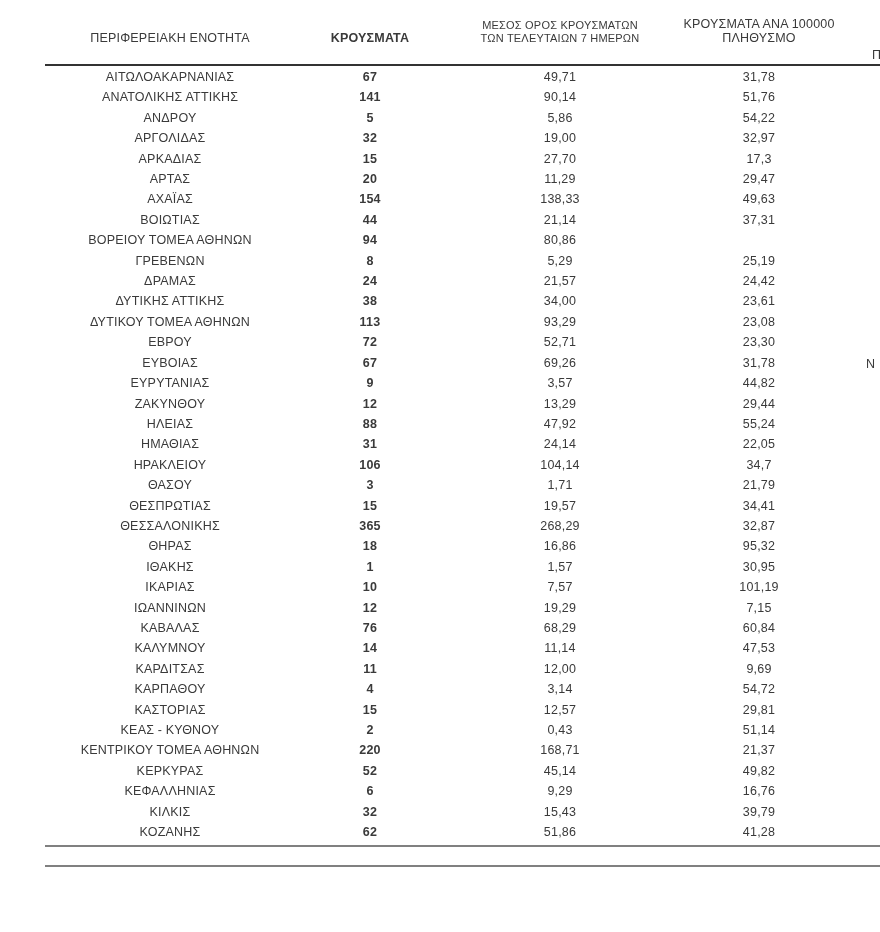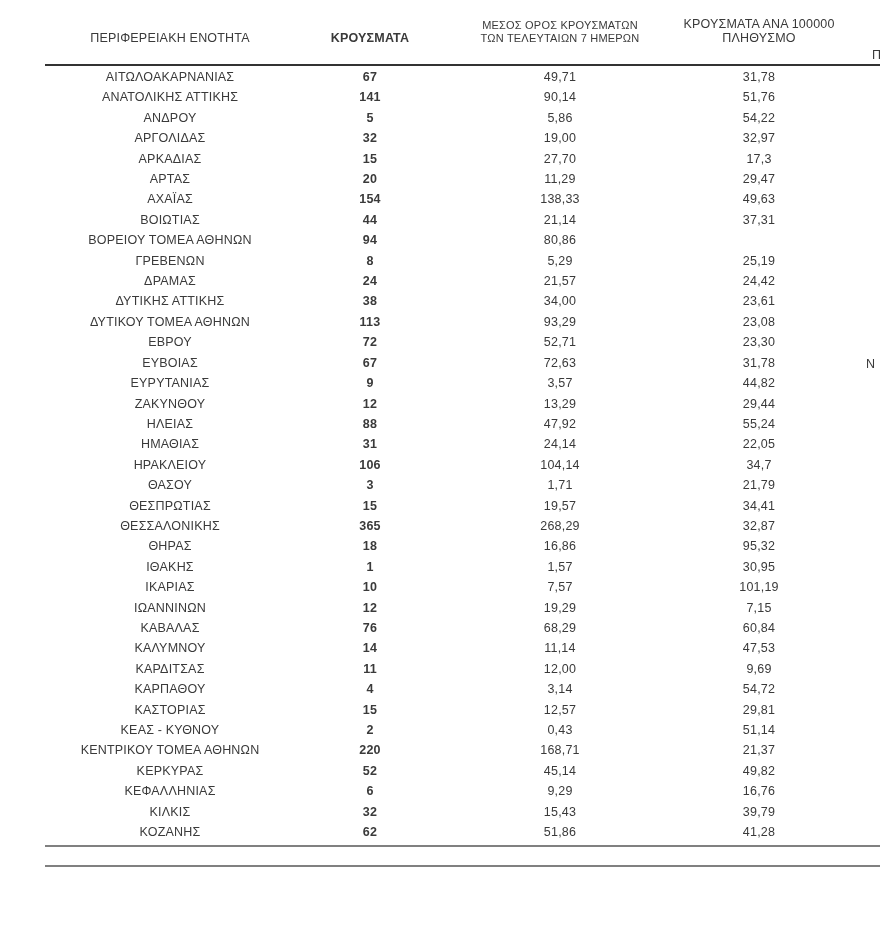--- a/index.html
+++ b/index.html
@@ -151,21 +151,21 @@
         </div>
         <div class="trow">
           <div class="cell c1">ΕΒΡΟΥ</div>
           <div class="cell c2">72</div>
           <div class="cell c3">52,71</div>
           <div class="cell c4">23,30</div>
         </div>
         <div class="trow">
           <div class="cell c1">ΕΥΒΟΙΑΣ</div>
           <div class="cell c2">67</div>
-          <div class="cell c3">72,63</div>
+          <div class="cell c3">69,26</div>
           <div class="cell c4">31,78</div>
         </div>
         <div class="trow">
           <div class="cell c1">ΕΥΡΥΤΑΝΙΑΣ</div>
           <div class="cell c2">9</div>
           <div class="cell c3">3,57</div>
           <div class="cell c4">44,82</div>
         </div>
         <div class="trow">
           <div class="cell c1">ΖΑΚΥΝΘΟΥ</div>

